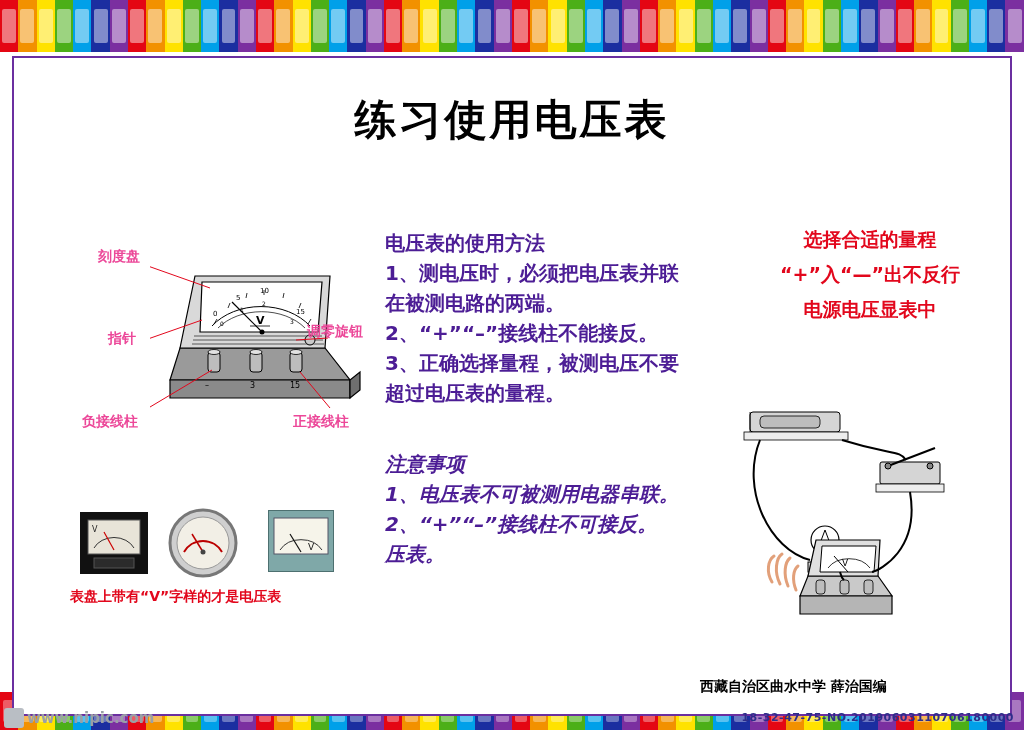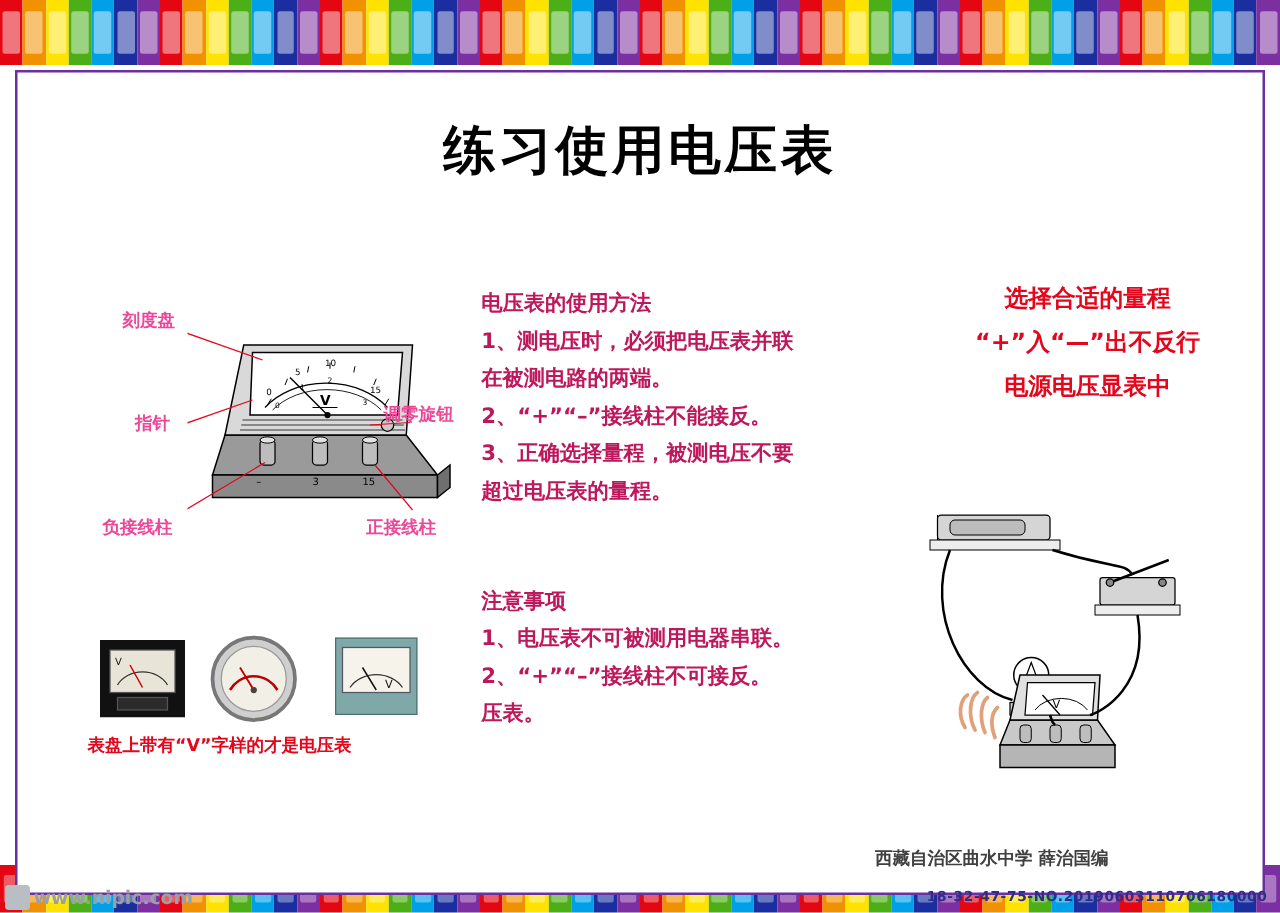--- a/index.html
+++ b/index.html
@@ -45,28 +45,28 @@
     text-align:center;
     font-size:42px;
     font-weight:bold;
     letter-spacing:3px;
     color:#000;
     font-family:"DejaVu Sans","Liberation Sans",sans-serif;
   }
   
   .textblock{
     position:absolute;
-    color:#be185d;
-    font-size:17px;
+    color:#4c1d95;
+    font-size:20px;
     line-height:30px;
     font-weight:bold;
   }
   .textblock .ln{white-space:nowrap;}
   #usage{left:385px;top:228px;width:330px;}
-  #notes{left:385px;top:466px;width:330px;}
+  #notes{left:385px;top:449px;width:330px;font-style:italic;}
 
   .poem{
     position:absolute;left:740px;top:222px;width:260px;
     text-align:center;
     color:#e2071c;
     font-size:19px;
     font-weight:bold;
     line-height:35px;
   }
 
@@ -76,21 +76,21 @@
     font-size:14px;
     font-weight:bold;
     white-space:nowrap;
   }
   .caption{
     position:absolute;left:70px;top:588px;width:300px;
     color:#e2071c;font-size:14px;font-weight:bold;white-space:nowrap;
   }
   .credit{
     position:absolute;left:700px;top:678px;
-    color:#404040;font-size:14px;font-weight:bold;white-space:nowrap;
+    color:#000000;font-size:14px;font-weight:bold;white-space:nowrap;
   }
   
   .wm{
     position:absolute;left:4px;bottom:2px;
     font-size:15px;color:#9aa0a6;font-weight:bold;
     display:flex;align-items:center;gap:3px;
   }
   .wm .wm-logo{
     display:inline-block;width:20px;height:20px;
     background:#b9bec4;border-radius:3px;

